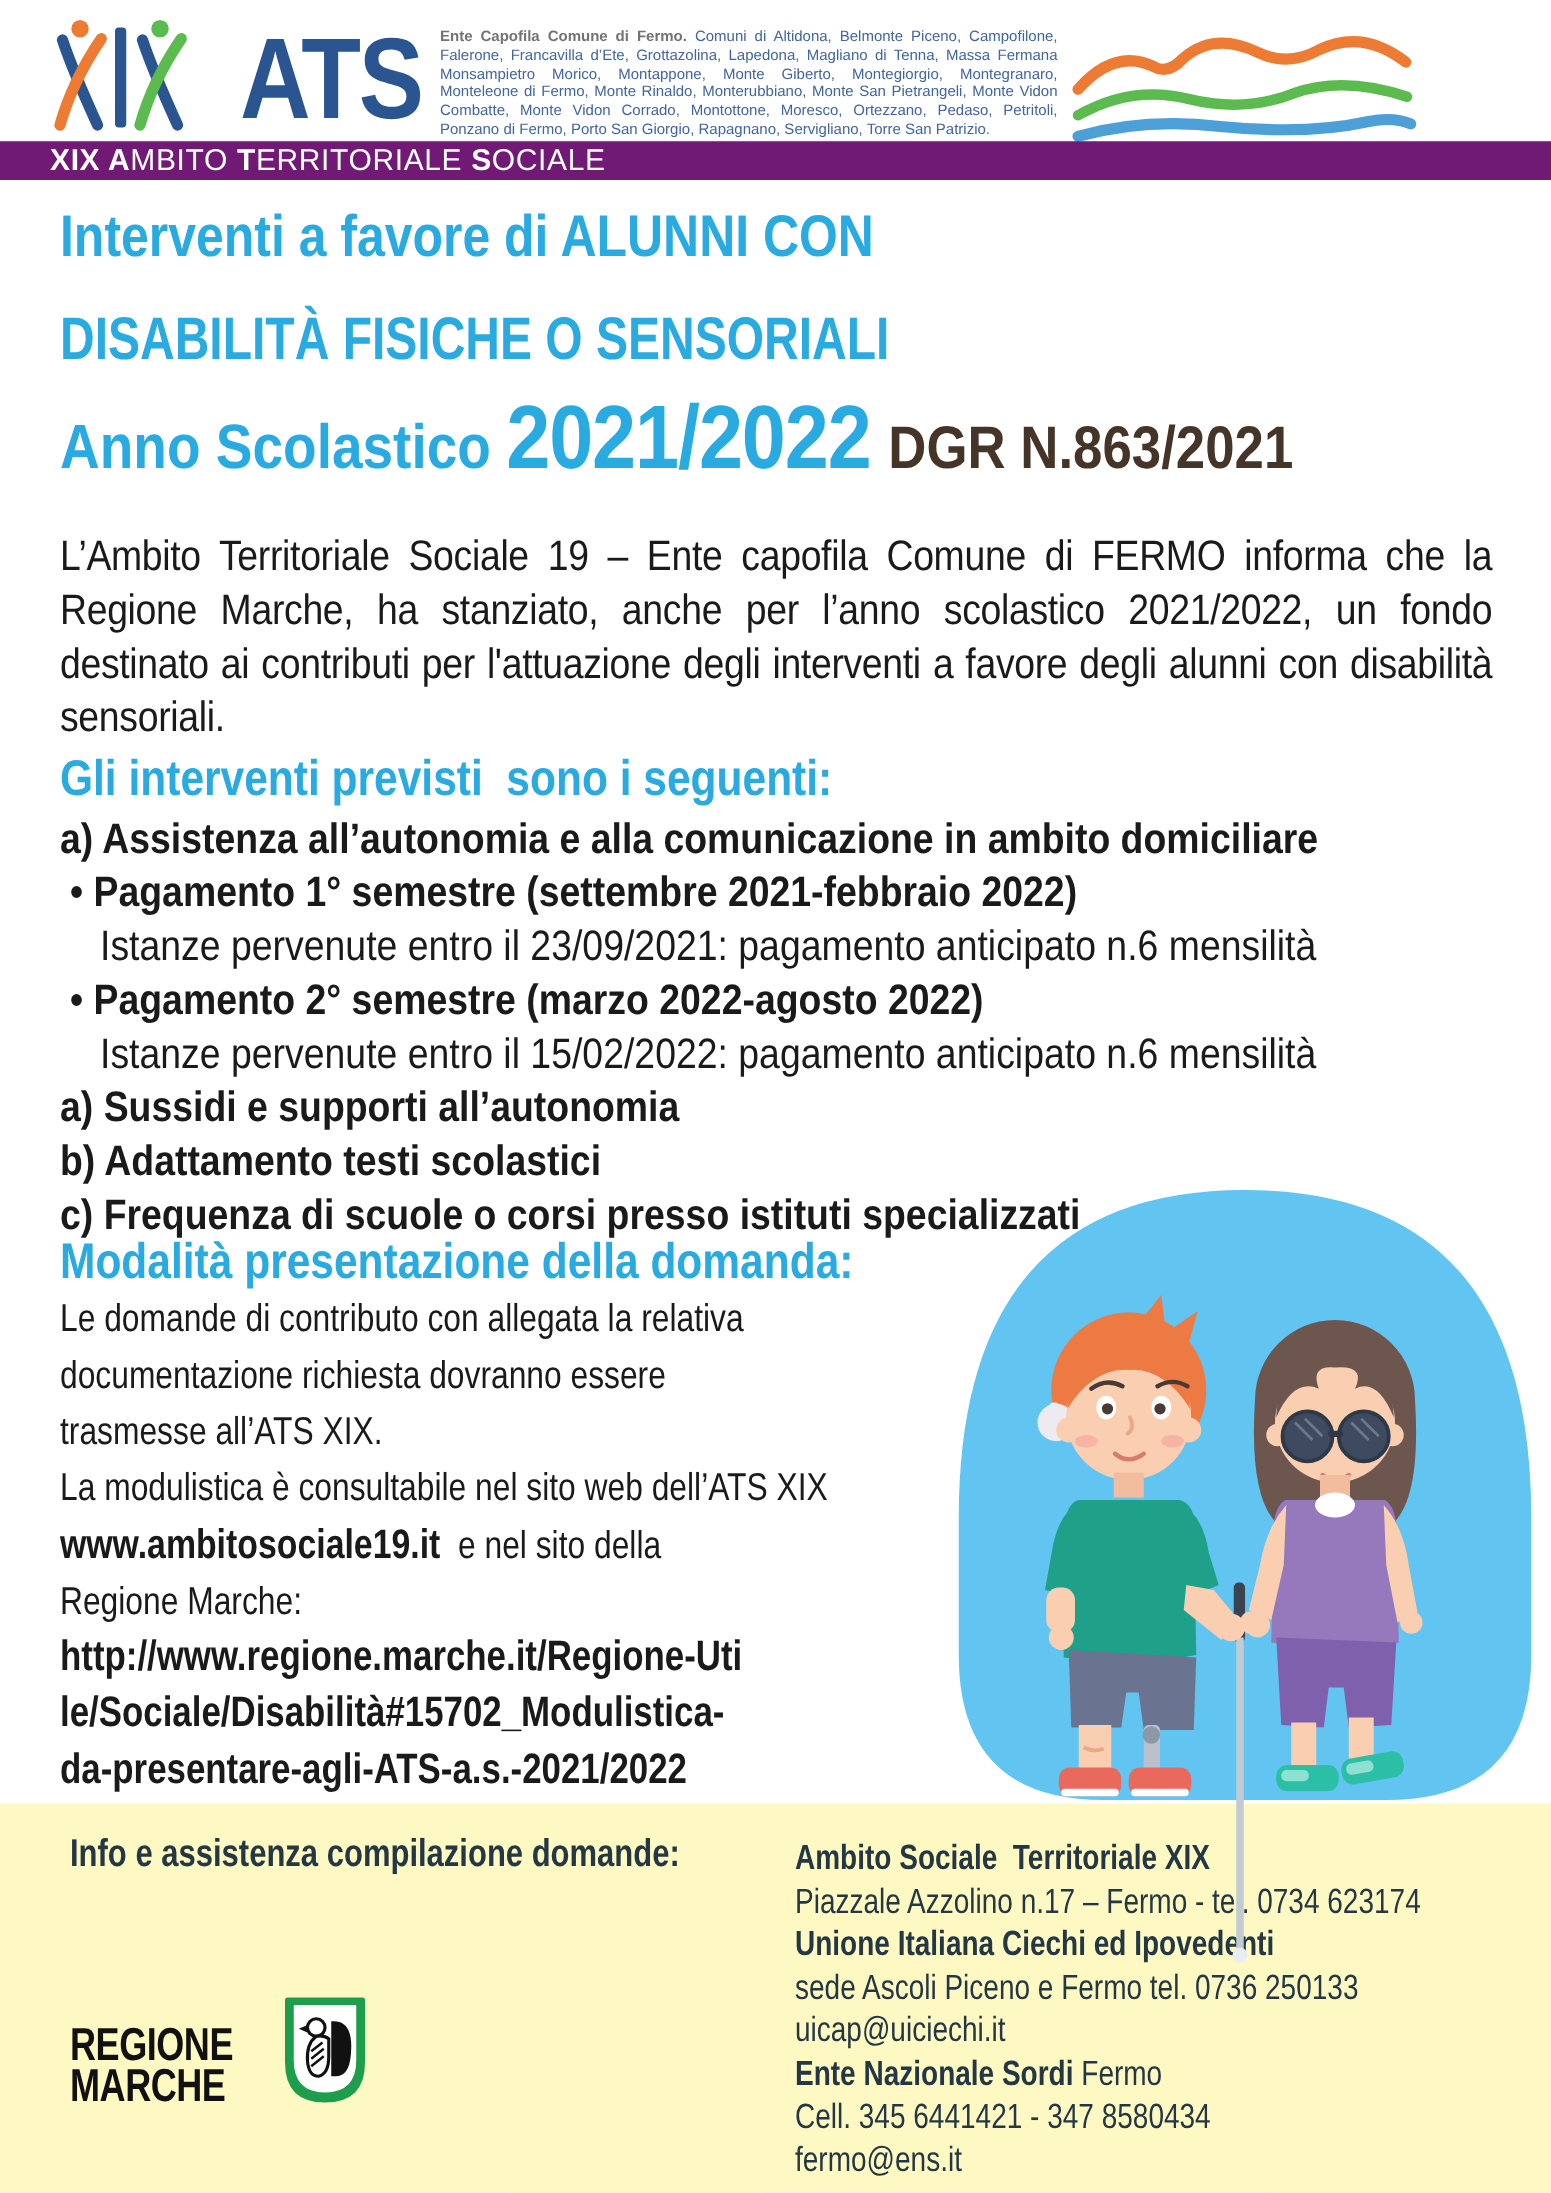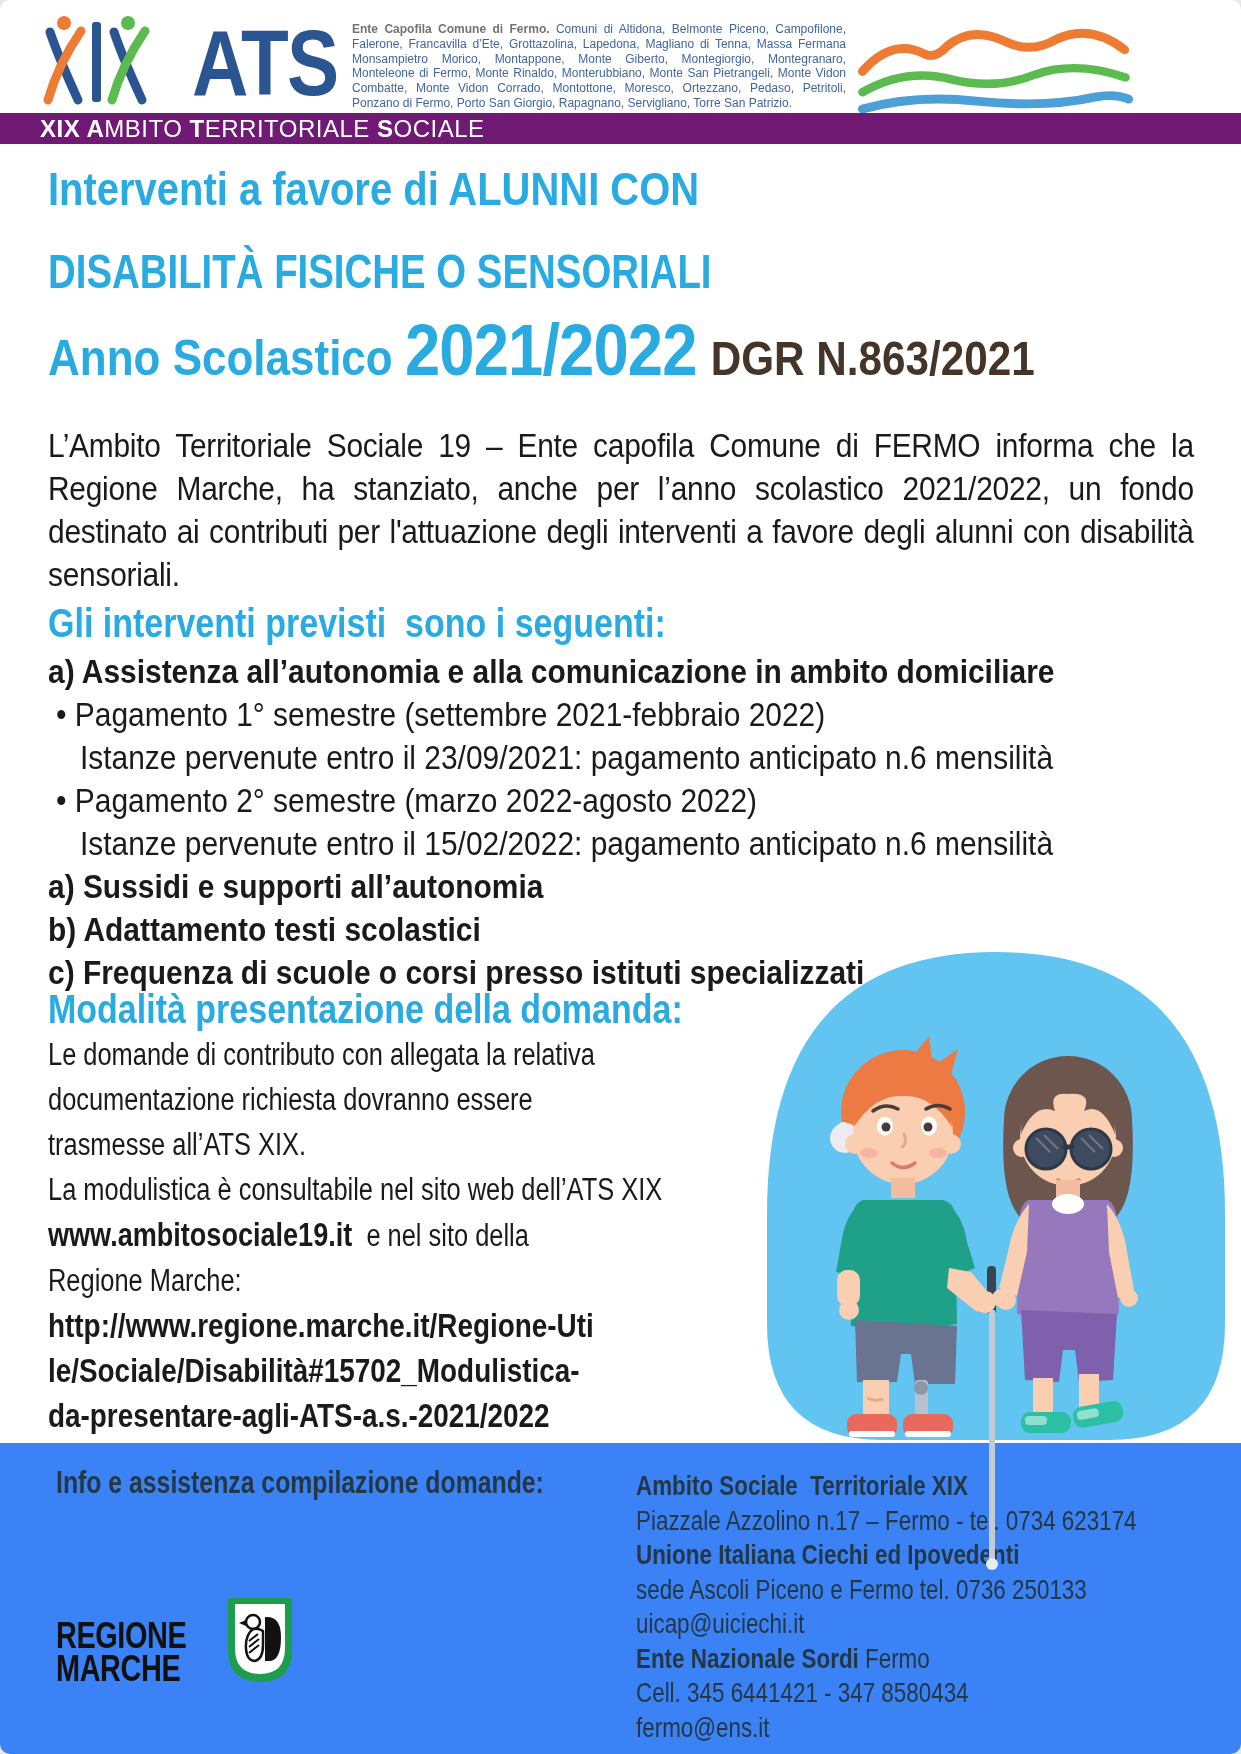--- a/index.html
+++ b/index.html
@@ -1,19 +1,19 @@
 <!DOCTYPE html>
 <html><head>
 <meta charset="utf-8">
 <style>
   html,body{margin:0;padding:0;background:#e8e8e8;}
   .page{
     position:relative;width:1241px;height:1754px;margin:0 auto;
     background:#ffffff;overflow:hidden;
-    font-family:"Liberation Sans", sans-serif;color:#1a1a1a;border-radius:10px;
+    font-family:"Liberation Sans", sans-serif;color:#1a1a1a;
   }
   
   .cx{display:inline-block;white-space:pre;transform-origin:0 50%;} .sx88{transform:scaleX(.88);}
   .sx85{transform:scaleX(.85);} .sx82{transform:scaleX(.82);}
   .sx80{transform:scaleX(.80);} .sx78{transform:scaleX(.78);}
 
   
   .logo-box{position:absolute;left:36px;top:10px;display:flex;align-items:flex-end;}
   .xix-svg{width:150px;height:96px;}
   .ats-word{font-size:92px;font-weight:bold;color:#2B5590;line-height:86px;
@@ -43,36 +43,36 @@
   .intro{position:absolute;left:48px;top:424px;width:1302px;margin:0;
     font-size:34px;line-height:43px;text-align:justify;
     transform:scaleX(.88);transform-origin:0 0;letter-spacing:-.3px;}
 
   
   .sec-head{font-size:40px;font-weight:bold;color:#29ABE2;line-height:46px;}
   .list{position:absolute;left:48px;top:600px;}
   .list .sec-head{margin-bottom:4px;}
   .li{font-size:34px;line-height:43px;}
   .li-letter{font-weight:bold;}
-  .li-bullet{font-weight:normal;padding-left:8px;}
+  .li-bullet{font-weight:bold;padding-left:8px;}
   .li-plain{padding-left:32px;}
 
   
   .modal-head{position:absolute;left:48px;top:986px;}
   .modal-body{position:absolute;left:48px;top:1032px;}
   .ml{font-size:31px;line-height:45px;}
   .ml .b{font-weight:bold;}
   .url{font-size:34px;line-height:45px;font-weight:bold;}
 
   
   .illu{position:absolute;left:763px;top:952px;width:466px;height:640px;z-index:2;}
 
   
   .footer{position:absolute;left:0;top:1443px;width:1241px;height:311px;
-    background:#3b82f6;z-index:1;color:#233744;}
+    background:#fef9c3;z-index:1;color:#233744;}
   .info-label{position:absolute;left:56px;top:22px;font-size:31px;font-weight:bold;}
   .contacts{position:absolute;left:636px;top:26px;}
   .cl{font-size:28px;line-height:34.5px;}
   .cl .b{font-weight:bold;}
   .marche{position:absolute;left:56px;top:152px;display:flex;align-items:flex-end;}
   .marche-text{font-size:37px;font-weight:bold;color:#111;line-height:33px;
     letter-spacing:-.5px;}
   .marche-shield{width:70px;height:90px;margin-left:2px;}
 </style>
 </head>

